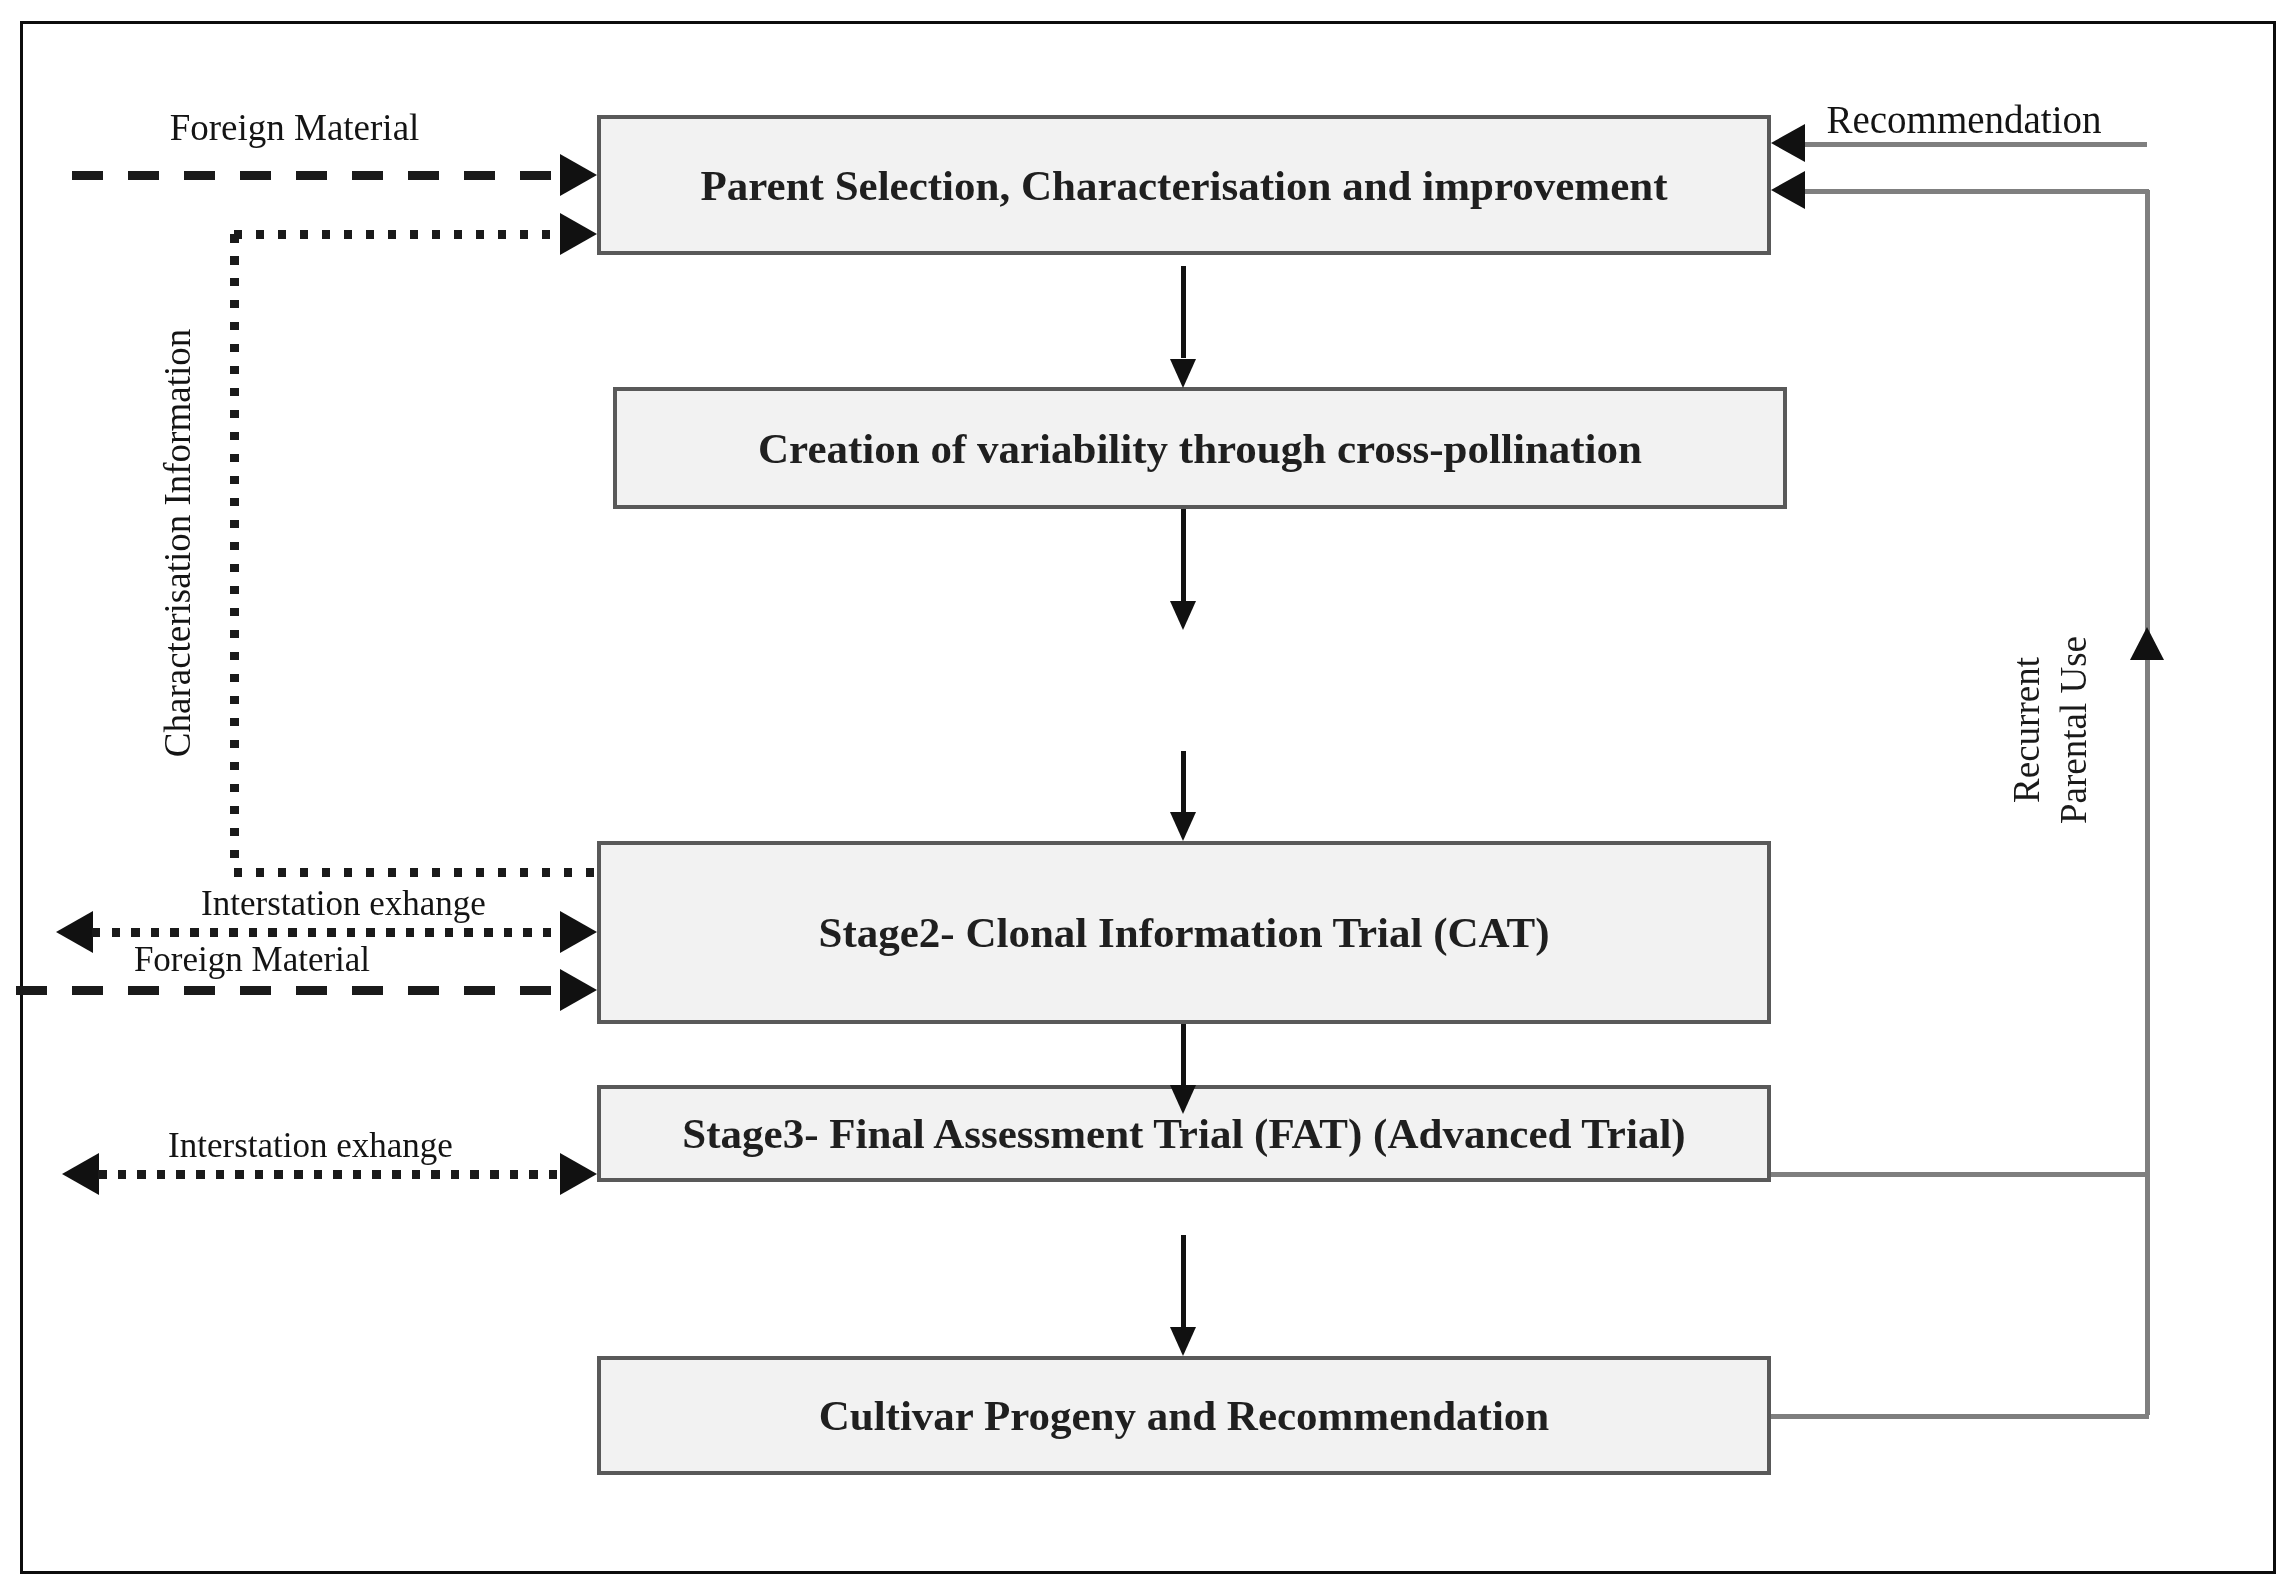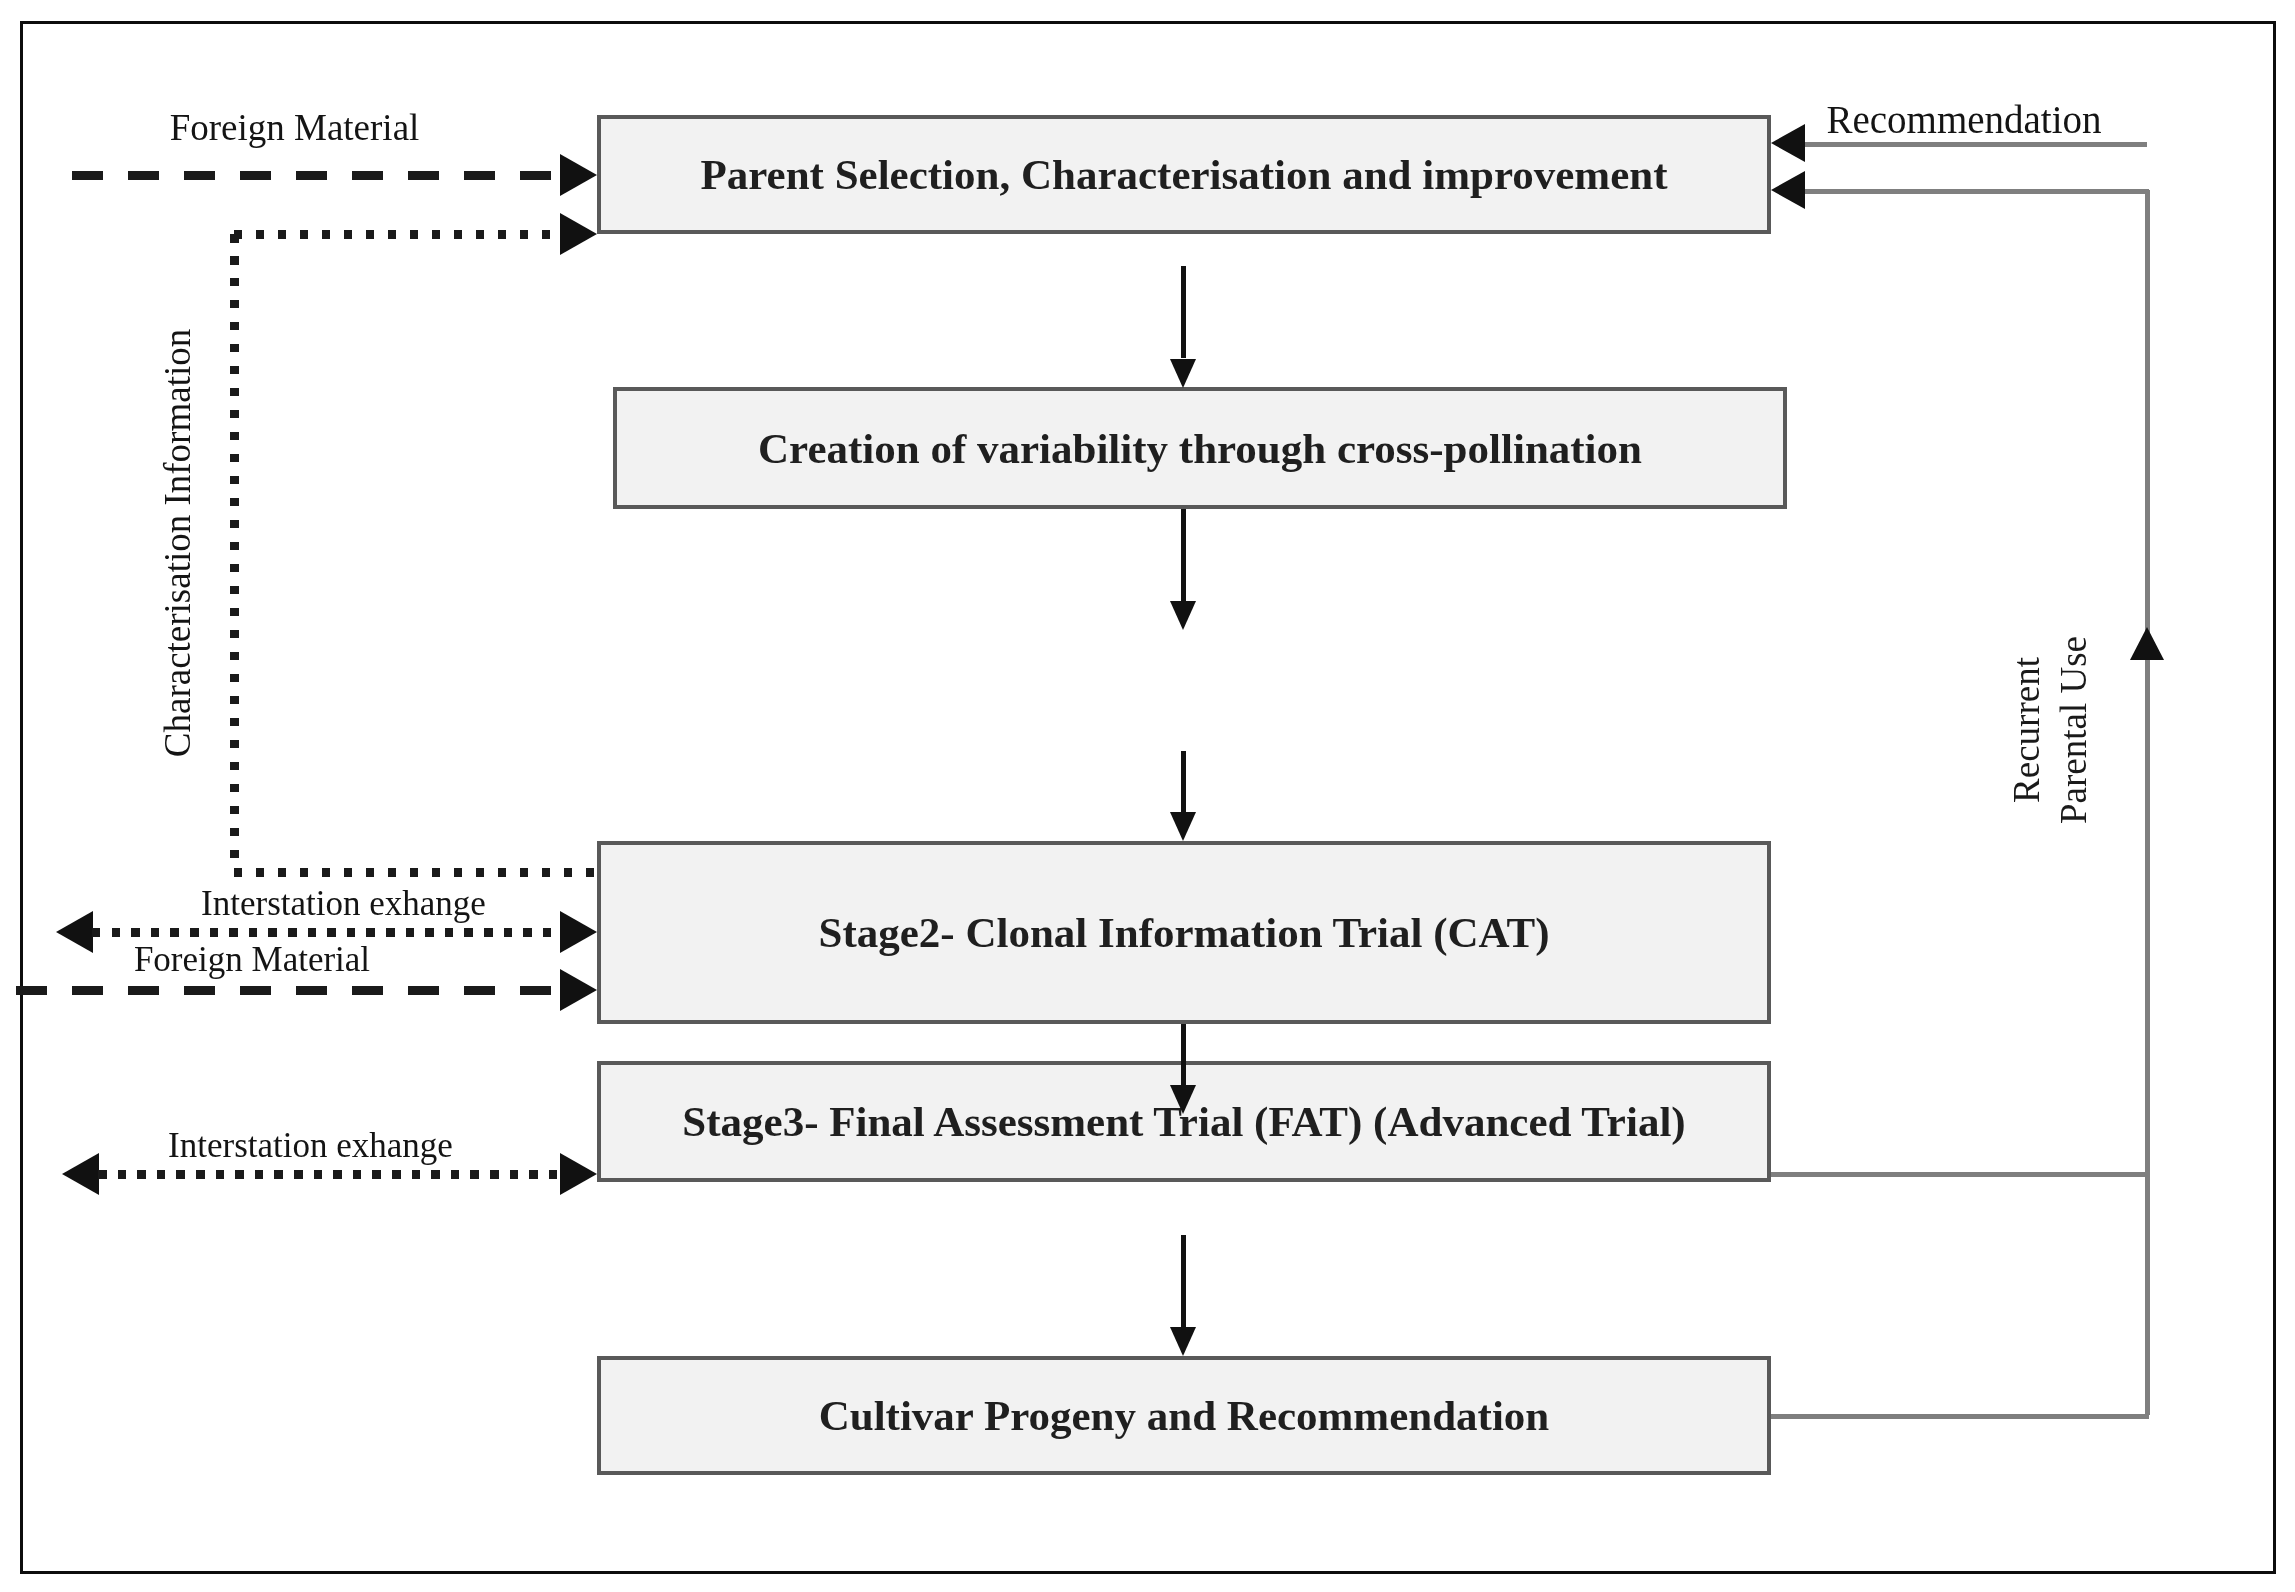--- a/index.html
+++ b/index.html
@@ -52,30 +52,30 @@
   .rot{transform:rotate(-90deg);display:flex;align-items:center;justify-content:center;}
   .rot2{transform:rotate(-90deg);text-align:center;line-height:47px;font-size:37px;}
 </style>
 </head>
 <body>
 
 <div id="canvas">
 
   <div class="frame"></div>
 
-  <div class="box" style="top:115px;height:119px;">
+  <div class="box" style="top:115px;height:140px;">
     <span>Parent Selection, Characterisation and improvement</span>
   </div>
   <div class="box" style="top:387px;height:122px;margin-left:16px;">
     <span>Creation of variability through cross-pollination</span>
   </div>
   <div class="box" style="top:841px;height:183px;">
     <span>Stage2- Clonal Information Trial (CAT)</span>
   </div>
-  <div class="box" style="top:1061px;height:121px;">
+  <div class="box" style="top:1085px;height:97px;">
     <span>Stage3- Final Assessment Trial (FAT) (Advanced Trial)</span>
   </div>
   <div class="box" style="top:1356px;height:119px;">
     <span>Cultivar Progeny and Recommendation</span>
   </div>
 
   <div class="flow-stem" style="top:266px;height:92px;"></div>
   <div class="flow-head" style="top:359px;"></div>
   <div class="flow-stem" style="top:509px;height:92px;"></div>
   <div class="flow-head" style="top:601px;"></div>

